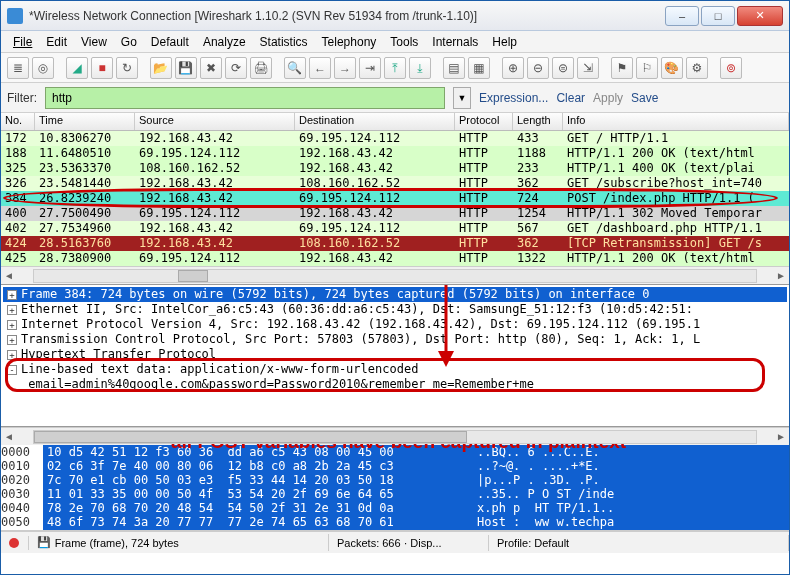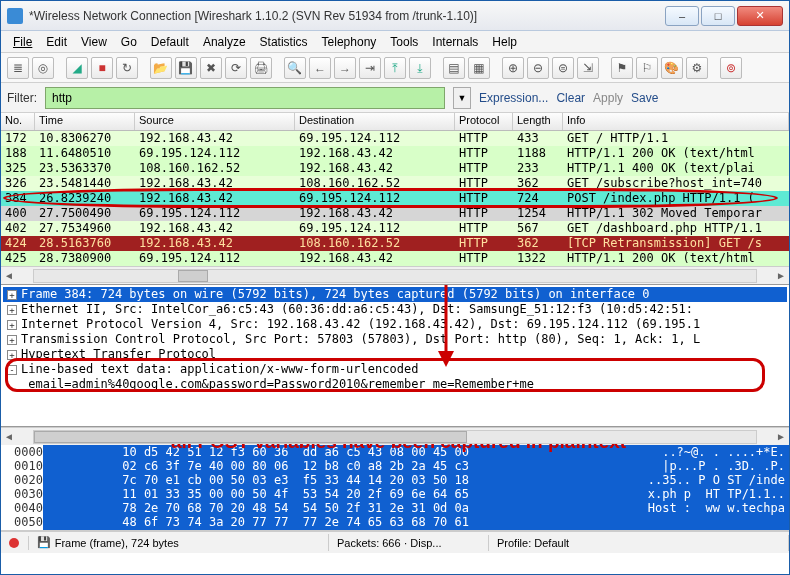--- a/index.html
+++ b/index.html
@@ -113,21 +113,21 @@
     display:inline-block; width:10px; height:10px; border:1px solid #888;
     font-size:9px; line-height:8px; text-align:center; margin-right:4px;
     background:#fff; color:#333;
   }
   .ann-text { position:absolute; color:#c00; font-weight:bold; font-family:"Segoe UI",sans-serif; font-size:19px;}
   .ann-arrow { position:absolute; pointer-events:none;}
   .ann-box { position:absolute; border:3px solid #c00; border-radius:12px; pointer-events:none;}
   
   .hexpane {
     font-family:"Lucida Console","Consolas",monospace; font-size:12px;
-    height:86px; display:flex; overflow:hidden; border-bottom:1px solid #ccc;text-align:right;
+    height:86px; display:flex; overflow:hidden; border-bottom:1px solid #ccc;
   }
   .hexpane .offs { width:42px; background:#fff; color:#333; }
   .hexpane .bytes { flex:0 0 430px; background:#1060d0; color:#fff; padding:0 4px;}
   .hexpane .ascii { flex:1; background:#1060d0; color:#fff; padding:0 4px;}
   .hexpane div div { height:14px; white-space:pre;}
   
   .statusbar { height:22px; display:flex; align-items:center; background:#f2f2f2; border-top:1px solid #ccc; font-size:11px;}
   .statusbar .cell { border-right:1px solid #ccc; padding:2px 8px; display:flex; align-items:center; gap:4px;}
   .statusdot{ width:10px;height:10px;border-radius:50%;background:#d33;}
 </style>
@@ -345,20 +345,21 @@
     </div>
   <div class="bytes" id="hx-bytes">
       <div>10 d5 42 51 12 f3 60 36  dd a6 c5 43 08 00 45 00</div>
       <div>02 c6 3f 7e 40 00 80 06  12 b8 c0 a8 2b 2a 45 c3</div>
       <div>7c 70 e1 cb 00 50 03 e3  f5 33 44 14 20 03 50 18</div>
       <div>11 01 33 35 00 00 50 4f  53 54 20 2f 69 6e 64 65</div>
       <div>78 2e 70 68 70 20 48 54  54 50 2f 31 2e 31 0d 0a</div>
       <div>48 6f 73 74 3a 20 77 77  77 2e 74 65 63 68 70 61</div>
     </div>
   <div class="ascii" id="hx-ascii">
+      <div>..BQ.. 6 ...C..E.</div>
       <div>..?~@. . ....+*E.</div>
       <div>|p...P . .3D. .P.</div>
       <div>..35.. P O ST /inde</div>
       <div>x.ph p  HT TP/1.1..</div>
       <div>Host :  ww w.techpa</div>
     </div>
 </div>
 
 <div class="statusbar">
   <div class="cell" style="width:28px;">

